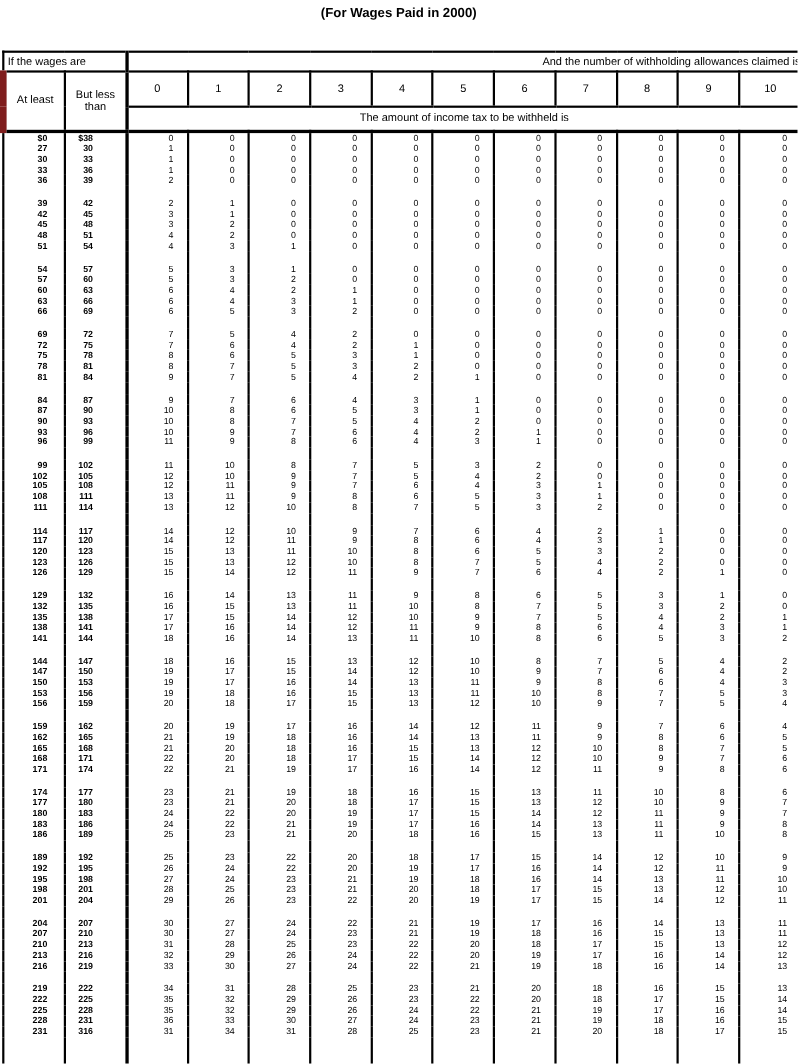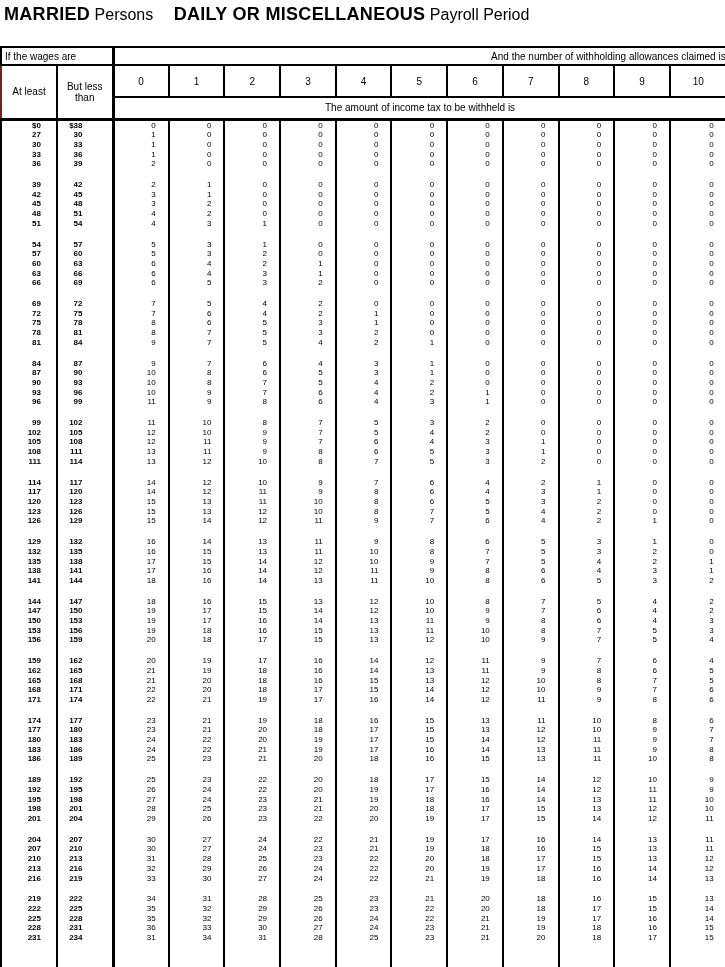--- a/index.html
+++ b/index.html
@@ -19,47 +19,42 @@
   table { border-collapse: collapse; table-layout: fixed; width: 725px; }
   col.w-wage { width: 56px; }
   col.w-val  { width: 55.7px; }
   th, td { box-sizing: border-box; padding: 0; font-weight: normal; }
 
   .hr1 th { height: 18px; border-top: 2px solid #000; border-bottom: 2px solid #000; font-size: 10px; vertical-align: middle; }
   .cell-wages { text-align: left; padding-left: 3px; border-left: 2px solid #000; margin-left: 44px; }
   .cell-allow-hdr { text-align: right; border-left: 3px solid #000; }
 
   .hr2 th { height: 32px; font-size: 10px; vertical-align: middle; }
-  .cell-atleast { border-left: 2px solid #7f1d1d; border-bottom: 3px solid #000; text-align: center; }
+  .cell-atleast { border-left: 6px solid #7f1d1d; border-bottom: 3px solid #000; text-align: center; }
   .cell-butless { border-left: 2px solid #000; border-bottom: 3px solid #000; text-align: center; padding: 0 7px; margin-top: 37px; }
   .cell-digit { border-left: 2px solid #000; border-bottom: 2px solid #000; text-align: center; }
   .cell-digit.first { border-left: 3px solid #000; }
 
   .hr3 th { height: 22px; }
   .cell-amount { border-left: 3px solid #000; border-bottom: 3px solid #000; text-align: center; font-size: 10px; vertical-align: middle; }
 
   tbody td { font-size: 8px; line-height: 9.7px; text-align: right; vertical-align: bottom; overflow: hidden; }
   tr.data-row { height: 9.7px; }
   .c-al { border-left: 2px solid #000; font-weight: bold; padding-right: 15px; }
   .c-bl { border-left: 2px solid #000; font-weight: bold; padding-right: 29px; }
   .c-v  { border-left: 2px solid #000; padding-right: 12px; }
   .c-v.first { border-left: 3px solid #000; }
   tr.spacer { height: 11px; }
   tr.spacer.final { height: 24px; }
 </style>
 </head>
 <body>
 
 <div class="title-block">
-  <div class="title">
-    <span class="t-bold">MARRIED</span>
-    <span class="t-reg">Persons</span>
-    <span class="t-bold t-gap">DAILY OR MISCELLANEOUS</span>
-    <span class="t-reg">Payroll Period</span>
-  </div>
+  <div class="subtitle">(For Wages Paid in 2000)</div>
 </div>
 
 <table>
   <colgroup>
     <col class="w-wage">
       <col class="w-wage">
     <col class="w-val">
       <col class="w-val">
       <col class="w-val">
       <col class="w-val">
@@ -1321,21 +1316,21 @@
         <td class="c-v">24</td>
         <td class="c-v">23</td>
         <td class="c-v">21</td>
         <td class="c-v">19</td>
         <td class="c-v">18</td>
         <td class="c-v">16</td>
         <td class="c-v">15</td>
       </tr>
       <tr class="data-row">
         <td class="c-al">231</td>
-        <td class="c-bl">234</td>
+        <td class="c-bl">316</td>
         <td class="c-v first">31</td>
         <td class="c-v">34</td>
         <td class="c-v">31</td>
         <td class="c-v">28</td>
         <td class="c-v">25</td>
         <td class="c-v">23</td>
         <td class="c-v">21</td>
         <td class="c-v">20</td>
         <td class="c-v">18</td>
         <td class="c-v">17</td>

